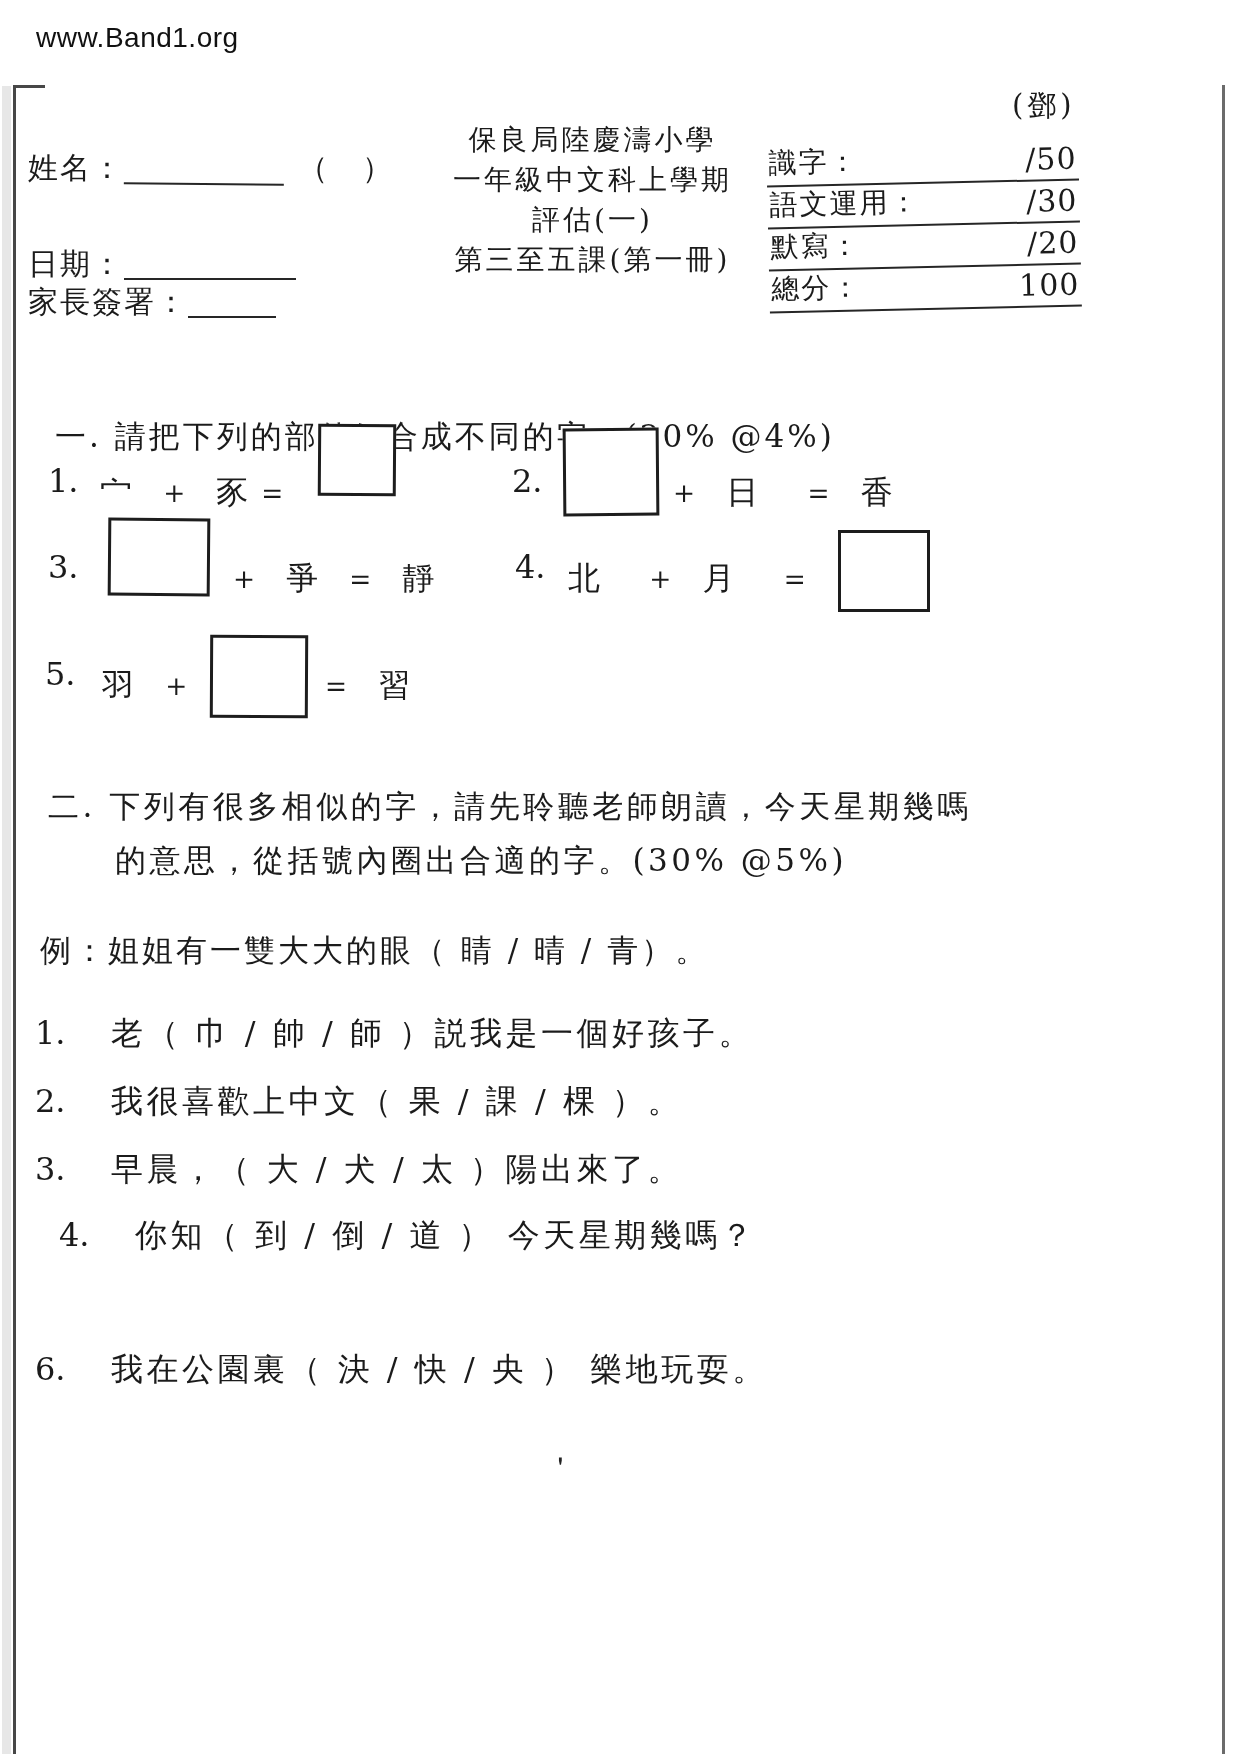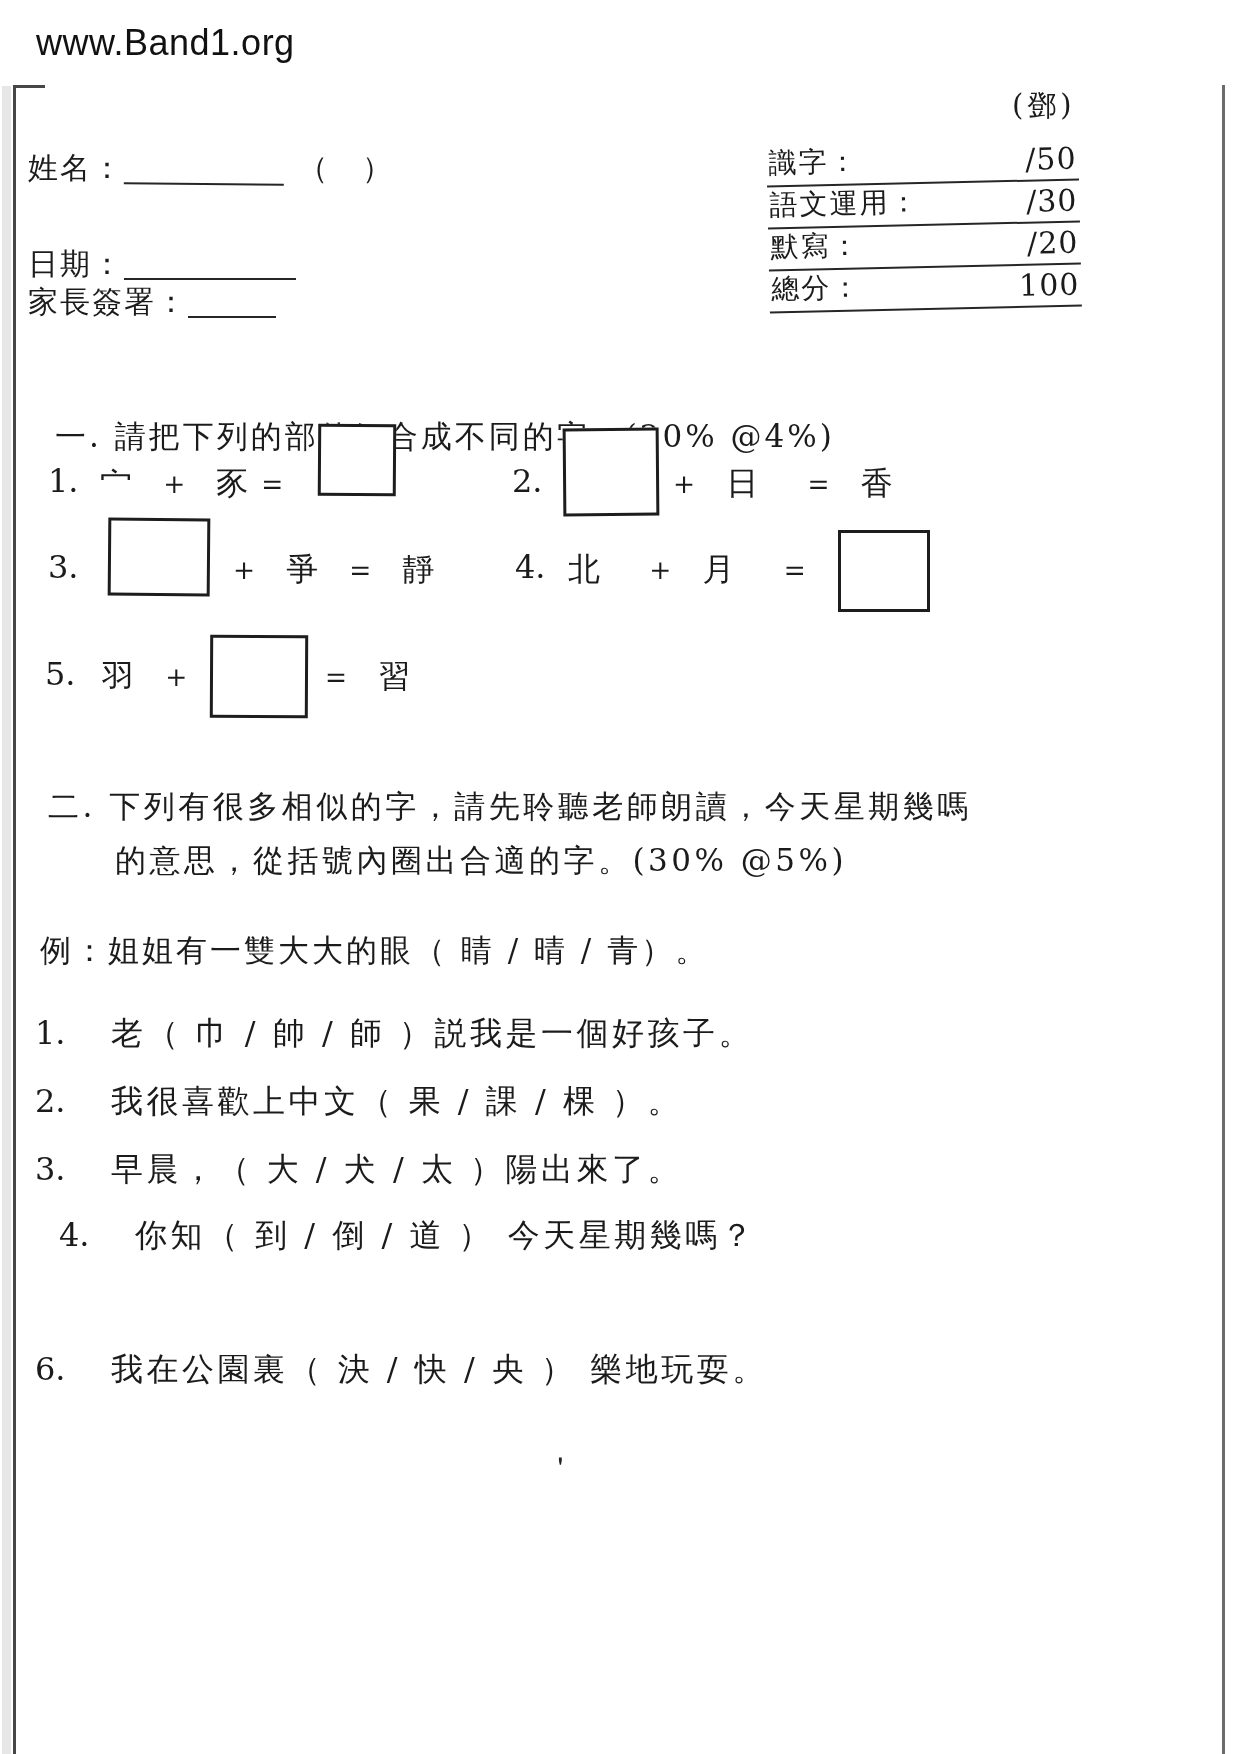--- a/index.html
+++ b/index.html
@@ -1,21 +1,21 @@
 <!DOCTYPE html>
 <html><head>
 <meta charset="utf-8">
 <style>
   html,body{margin:0;padding:0;background:#ffffff;}
   .page{
     position:relative;width:1240px;height:1754px;background:#ffffff;overflow:hidden;
     font-family:"DejaVu Serif","Liberation Serif",serif;color:#1b1b1b;
   }
   .watermark{
-    position:absolute;left:36px;top:22px;font-size:36px;color:#111;
+    position:absolute;left:36px;top:22px;font-size:28px;color:#111;
     font-family:"Liberation Sans","DejaVu Sans",sans-serif;letter-spacing:0.5px;
   }
   
   .edge-shadow{position:absolute;left:2px;top:86px;width:9px;height:1668px;background:#e7e7e7;}
   .frame-left{position:absolute;left:13px;top:85px;width:3px;height:1669px;background:#474747;}
   .frame-right{position:absolute;left:1222px;top:85px;width:3px;height:1669px;background:#6b6b6b;}
   .frame-stub{position:absolute;left:13px;top:85px;width:32px;height:3px;background:#474747;}
 
   
   .field{position:absolute;left:28px;font-size:30px;letter-spacing:2px;white-space:nowrap;}
@@ -35,21 +35,21 @@
   
   .scores{position:absolute;left:768px;top:142px;width:312px;transform:rotate(-1.3deg);}
   .score-row{display:flex;justify-content:space-between;align-items:flex-end;
     border-bottom:2px solid #262626;padding:4px 2px 3px 2px;height:42px;box-sizing:border-box;}
   .score-label{font-size:28px;letter-spacing:2px;}
   .score-value{font-size:30px;letter-spacing:1px;}
 
   
   .s1-title{position:absolute;left:55px;top:416px;font-size:31px;letter-spacing:3px;white-space:nowrap;}
   .q-no{position:absolute;font-size:32px;}
-  .q-text{position:absolute;font-size:32px;letter-spacing:8px;white-space:pre;}
+  .q-text{position:absolute;font-size:32px;letter-spacing:8px;white-space:pre;margin-top:9px;}
   .abox{position:absolute;border:3px solid #1d1d1d;background:#fff;}
   .s1n1{left:48px;top:462px;} .s1t1{left:100px;top:462px;}
   .box1{left:318px;top:424px;width:72px;height:66px;transform:rotate(0.4deg);}
   .s1n2{left:512px;top:462px;} .s1t2{left:668px;top:462px;}
   .box2{left:563px;top:428px;width:90px;height:82px;transform:rotate(-0.5deg);}
   .s1n3{left:48px;top:548px;} .s1t3{left:228px;top:548px;text-align:right;}
   .box3{left:108px;top:518px;width:96px;height:72px;transform:rotate(0.5deg);}
   .s1n4{left:515px;top:548px;} .s1t4{left:568px;top:548px;}
   .box4{left:838px;top:530px;width:86px;height:76px;}
   .s1n5{left:45px;top:655px;} .s1t5a{left:102px;top:655px;} .s1t5b{left:320px;top:655px;}
@@ -81,20 +81,26 @@
   <div class="field f-name">
     <span>姓名：</span><span class="uline u-name"></span><span class="paren-suffix">（　）</span>
   </div>
   <div class="field f-date">
     <span>日期：</span><span class="uline u-date"></span>
   </div>
   <div class="field f-sign">
     <span>家長簽署：</span><span class="uline u-sign"></span>
   </div>
 
+  <div class="school">
+    <div>保良局陸慶濤小學</div>
+    <div>一年級中文科上學期</div>
+    <div>評估(一)</div>
+    <div>第三至五課(第一冊)</div>
+  </div>
 
   <div class="grader">(鄧)</div>
 
   <div class="scores">
     <div class="score-row">
       <span class="score-label">識字：</span>
       <span class="score-value">/50</span>
     </div>
     <div class="score-row">
       <span class="score-label">語文運用：</span>

